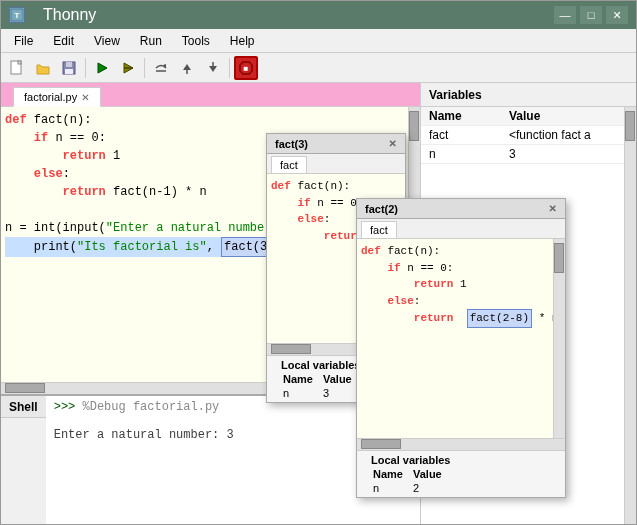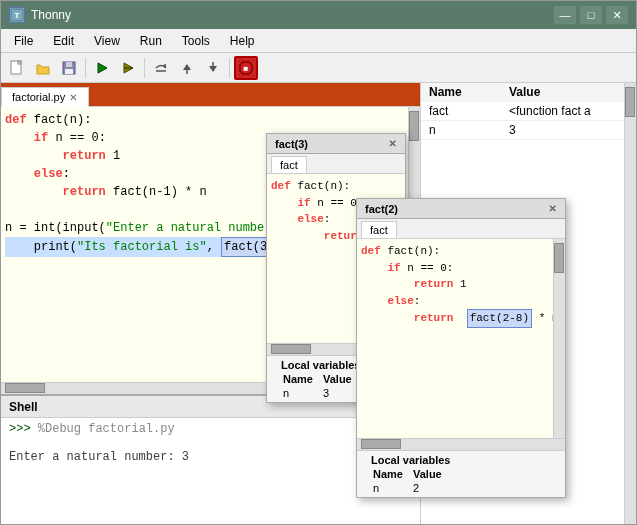--- a/index.html
+++ b/index.html
@@ -44,22 +44,23 @@
       border: 1px solid #579;
       font-size: 9px;
       display: flex;
       align-items: center;
       justify-content: center;
       color: #fff;
       font-weight: bold;
     }
 
     .title-text {
-      font-size: 12px;
+      font-size: 16px;
       font-weight: normal;
+      margin-left: 12px;
     }
 
     .title-controls {
       display: flex;
       gap: 4px;
     }
 
     .title-btn {
       width: 22px;
       height: 18px;
@@ -147,26 +148,26 @@
       border-right: 1px solid #ccc;
     }
 
     .right-panel {
       flex: 1;
       display: flex;
       flex-direction: column;
     }
 
     .tab-bar {
-      background: #c2410c;
+      background: #f9a8d4;
       border-bottom: 1px solid #ccc;
       display: flex;
       align-items: flex-end;
       height: 24px;
-      padding: 0 0;
+      padding: 0 12px;
     }
 
     .tab {
       padding: 2px 10px;
       background: #e8e8e8;
       border: 1px solid #ccc;
       border-bottom: none;
       cursor: pointer;
       font-size: 11px;
       display: flex;
@@ -208,21 +209,21 @@
 
     .print-line {
       background: #c8e0ff;
       display: block;
     }
 
     .panel-bottom {
       height: 130px;
       border-top: 2px solid #aaa;
       display: flex;
-      flex-direction: column;
+      flex-direction: row;
     }
 
     .panel-label {
       background: #e8e8e8;
       border-bottom: 1px solid #ccc;
       padding: 2px 8px;
       font-size: 12px;
       font-weight: bold;
       height: 22px;
       display: flex;
@@ -540,20 +541,23 @@
         <div class="shell-area">
           <div><span class="shell-prompt">&gt;&gt;&gt;</span> <span class="shell-debug">%Debug factorial.py</span></div>
           <div>&nbsp;</div>
           <div><span class="shell-input">Enter a natural number: 3</span></div>
         </div>
       </div>
     </div>
 
     <div class="right-panel">
       <div class="variables-panel">
+        <div class="var-header">
+          <span>Variables</span>
+        </div>
         <div class="vars-scroll-area">
           <div class="var-table">
             <div class="var-row var-col-header">
               <div class="var-name">Name</div>
               <div class="var-value">Value</div>
             </div>
             <div class="var-row">
               <div class="var-name">fact</div>
               <div class="var-value">&lt;function fact a</div>
             </div>

